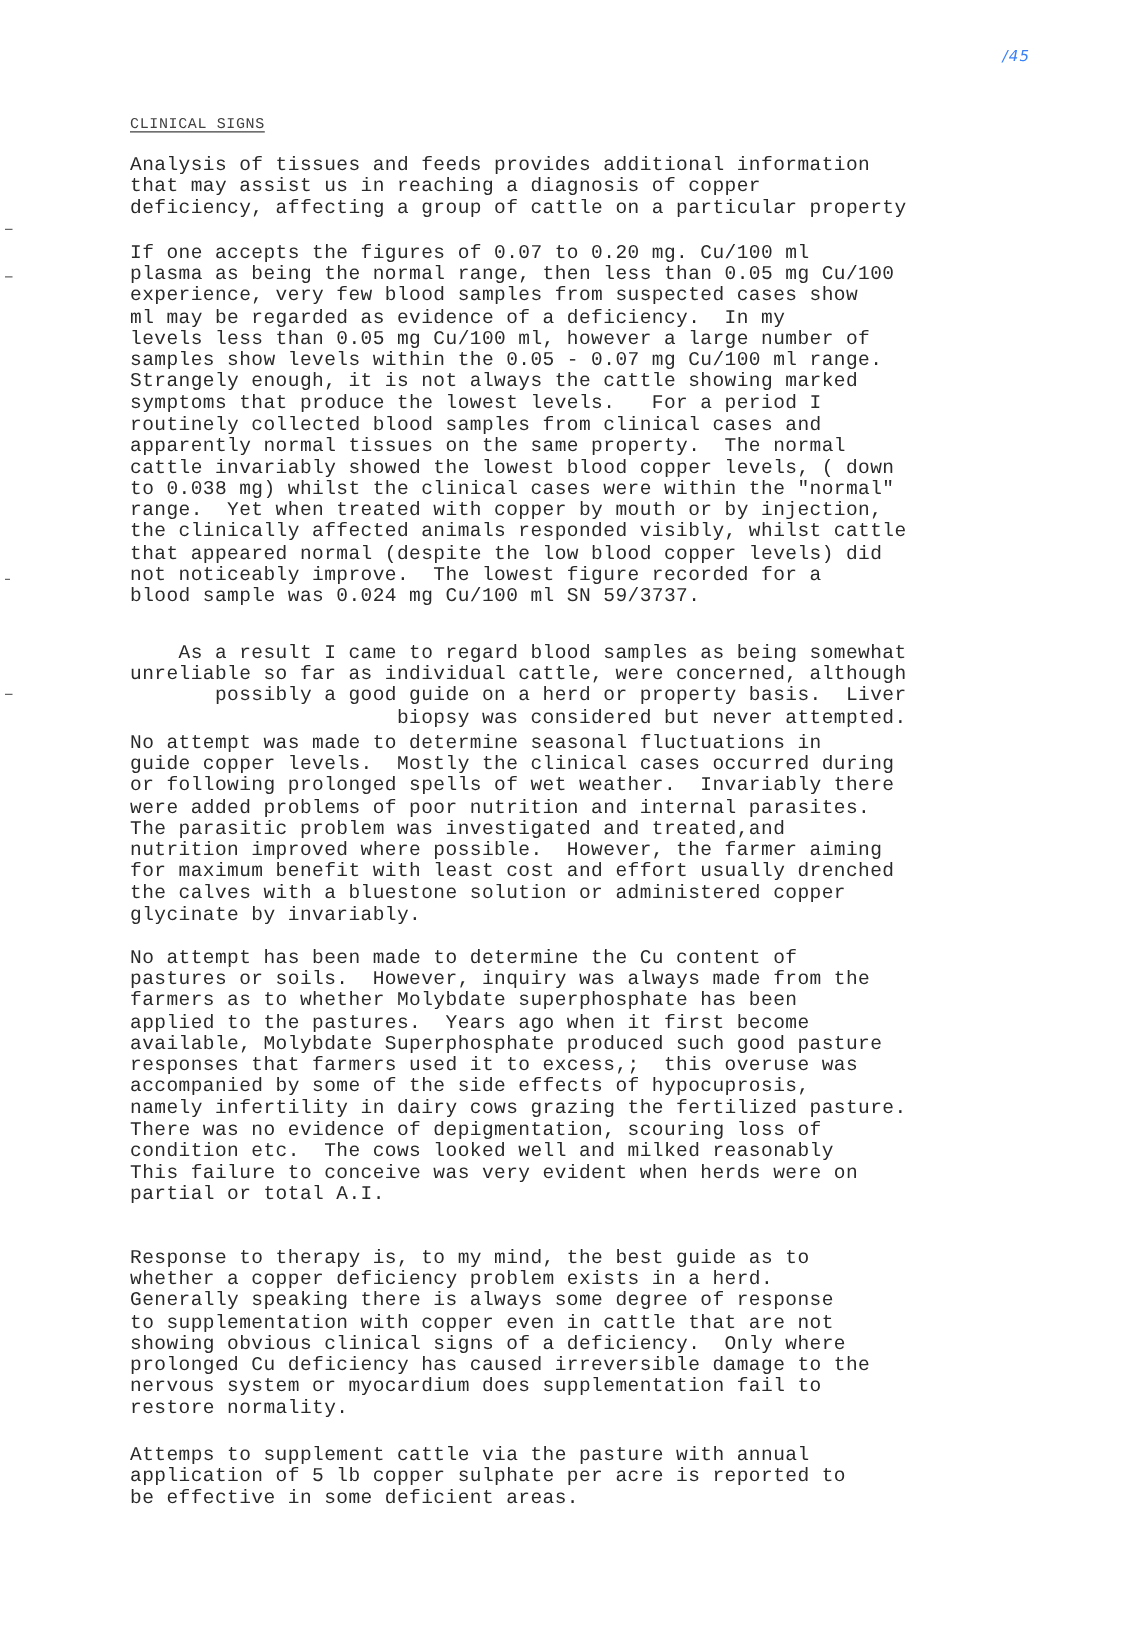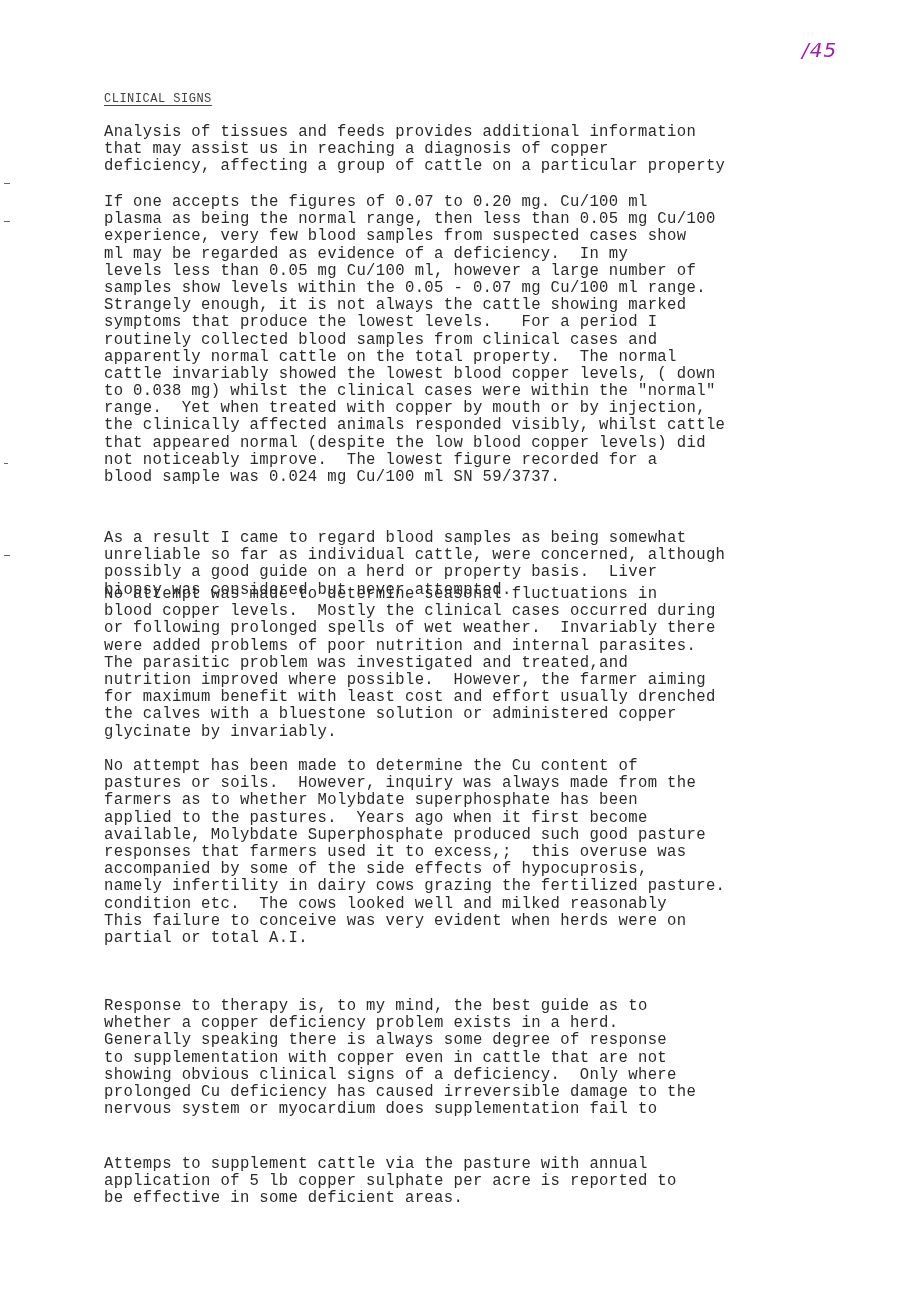--- a/index.html
+++ b/index.html
@@ -1,18 +1,18 @@
 <!DOCTYPE html>
 <html><head>
 <meta charset="utf-8">
 <style>
   html, body { margin:0; padding:0; background:#ffffff; }
   body { width:900px; height:1310px; position:relative; overflow:hidden; }
   .page { position:absolute; left:0; top:0; width:900px; height:1310px; background:#fff; }
-  .pagenum { position:absolute; left:802px; top:38px; font-family:"DejaVu Sans", sans-serif; font-size:20px; color:#a21caf; letter-spacing:1px; font-style:italic;text-align:right; }
+  .pagenum { position:absolute; left:802px; top:38px; font-family:"DejaVu Sans", sans-serif; font-size:12px; color:#3b82f6; letter-spacing:1px; font-style:italic;text-align:right; }
   .heading { position:absolute; left:104px; top:92px; font-family:"Liberation Mono", monospace; font-size:12px; color:#404040; text-decoration:underline; text-underline-offset:3px; letter-spacing:0.5px; }
   .para { position:absolute; left:104px; font-family:"Liberation Mono", monospace; font-size:15.6px; color:#2a2a2a; letter-spacing:0.35px; }
   .line { display:block; white-space:pre; height:17.2px; line-height:17.2px; }
   .mark { position:absolute; background:#666; height:1px; }
 </style>
 </head>
 <body>
 
 <div class="page">
 
@@ -34,71 +34,73 @@
   <div class="para" style="top:194px;">
     <span class="line">If one accepts the figures of 0.07 to 0.20 mg. Cu/100 ml</span>
     <span class="line">plasma as being the normal range, then less than 0.05 mg Cu/100</span>
     <span class="line">experience, very few blood samples from suspected cases show</span>
     <span class="line">ml may be regarded as evidence of a deficiency.  In my</span>
     <span class="line">levels less than 0.05 mg Cu/100 ml, however a large number of</span>
     <span class="line">samples show levels within the 0.05 - 0.07 mg Cu/100 ml range.</span>
     <span class="line">Strangely enough, it is not always the cattle showing marked</span>
     <span class="line">symptoms that produce the lowest levels.   For a period I</span>
     <span class="line">routinely collected blood samples from clinical cases and</span>
-    <span class="line">apparently normal cattle on the total property.  The normal</span>
+    <span class="line">apparently normal tissues on the same property.  The normal</span>
     <span class="line">cattle invariably showed the lowest blood copper levels, ( down</span>
     <span class="line">to 0.038 mg) whilst the clinical cases were within the "normal"</span>
     <span class="line">range.  Yet when treated with copper by mouth or by injection,</span>
     <span class="line">the clinically affected animals responded visibly, whilst cattle</span>
     <span class="line">that appeared normal (despite the low blood copper levels) did</span>
     <span class="line">not noticeably improve.  The lowest figure recorded for a</span>
     <span class="line">blood sample was 0.024 mg Cu/100 ml SN 59/3737.</span>
   </div>
 
-  <div class="para" style="top:530px;">
+  <div class="para" style="top:514px;text-align:right;">
     <span class="line">As a result I came to regard blood samples as being somewhat</span>
     <span class="line">unreliable so far as individual cattle, were concerned, although</span>
     <span class="line">possibly a good guide on a herd or property basis.  Liver</span>
     <span class="line">biopsy was considered but never attempted.</span>
   </div>
 
   <div class="para" style="top:586px;">
     <span class="line">No attempt was made to determine seasonal fluctuations in</span>
-    <span class="line">blood copper levels.  Mostly the clinical cases occurred during</span>
+    <span class="line">guide copper levels.  Mostly the clinical cases occurred during</span>
     <span class="line">or following prolonged spells of wet weather.  Invariably there</span>
     <span class="line">were added problems of poor nutrition and internal parasites.</span>
     <span class="line">The parasitic problem was investigated and treated,and</span>
     <span class="line">nutrition improved where possible.  However, the farmer aiming</span>
     <span class="line">for maximum benefit with least cost and effort usually drenched</span>
     <span class="line">the calves with a bluestone solution or administered copper</span>
     <span class="line">glycinate by invariably.</span>
   </div>
 
   <div class="para" style="top:758px;">
     <span class="line">No attempt has been made to determine the Cu content of</span>
     <span class="line">pastures or soils.  However, inquiry was always made from the</span>
     <span class="line">farmers as to whether Molybdate superphosphate has been</span>
     <span class="line">applied to the pastures.  Years ago when it first become</span>
     <span class="line">available, Molybdate Superphosphate produced such good pasture</span>
     <span class="line">responses that farmers used it to excess,;  this overuse was</span>
     <span class="line">accompanied by some of the side effects of hypocuprosis,</span>
     <span class="line">namely infertility in dairy cows grazing the fertilized pasture.</span>
+    <span class="line">There was no evidence of depigmentation, scouring loss of</span>
     <span class="line">condition etc.  The cows looked well and milked reasonably</span>
     <span class="line">This failure to conceive was very evident when herds were on</span>
     <span class="line">partial or total A.I.</span>
   </div>
 
   <div class="para" style="top:998px;">
     <span class="line">Response to therapy is, to my mind, the best guide as to</span>
     <span class="line">whether a copper deficiency problem exists in a herd.</span>
     <span class="line">Generally speaking there is always some degree of response</span>
     <span class="line">to supplementation with copper even in cattle that are not</span>
     <span class="line">showing obvious clinical signs of a deficiency.  Only where</span>
     <span class="line">prolonged Cu deficiency has caused irreversible damage to the</span>
     <span class="line">nervous system or myocardium does supplementation fail to</span>
+    <span class="line">restore normality.</span>
   </div>
 
   <div class="para" style="top:1156px;">
     <span class="line">Attemps to supplement cattle via the pasture with annual</span>
     <span class="line">application of 5 lb copper sulphate per acre is reported to</span>
     <span class="line">be effective in some deficient areas.</span>
   </div>
 
 </div>
 

